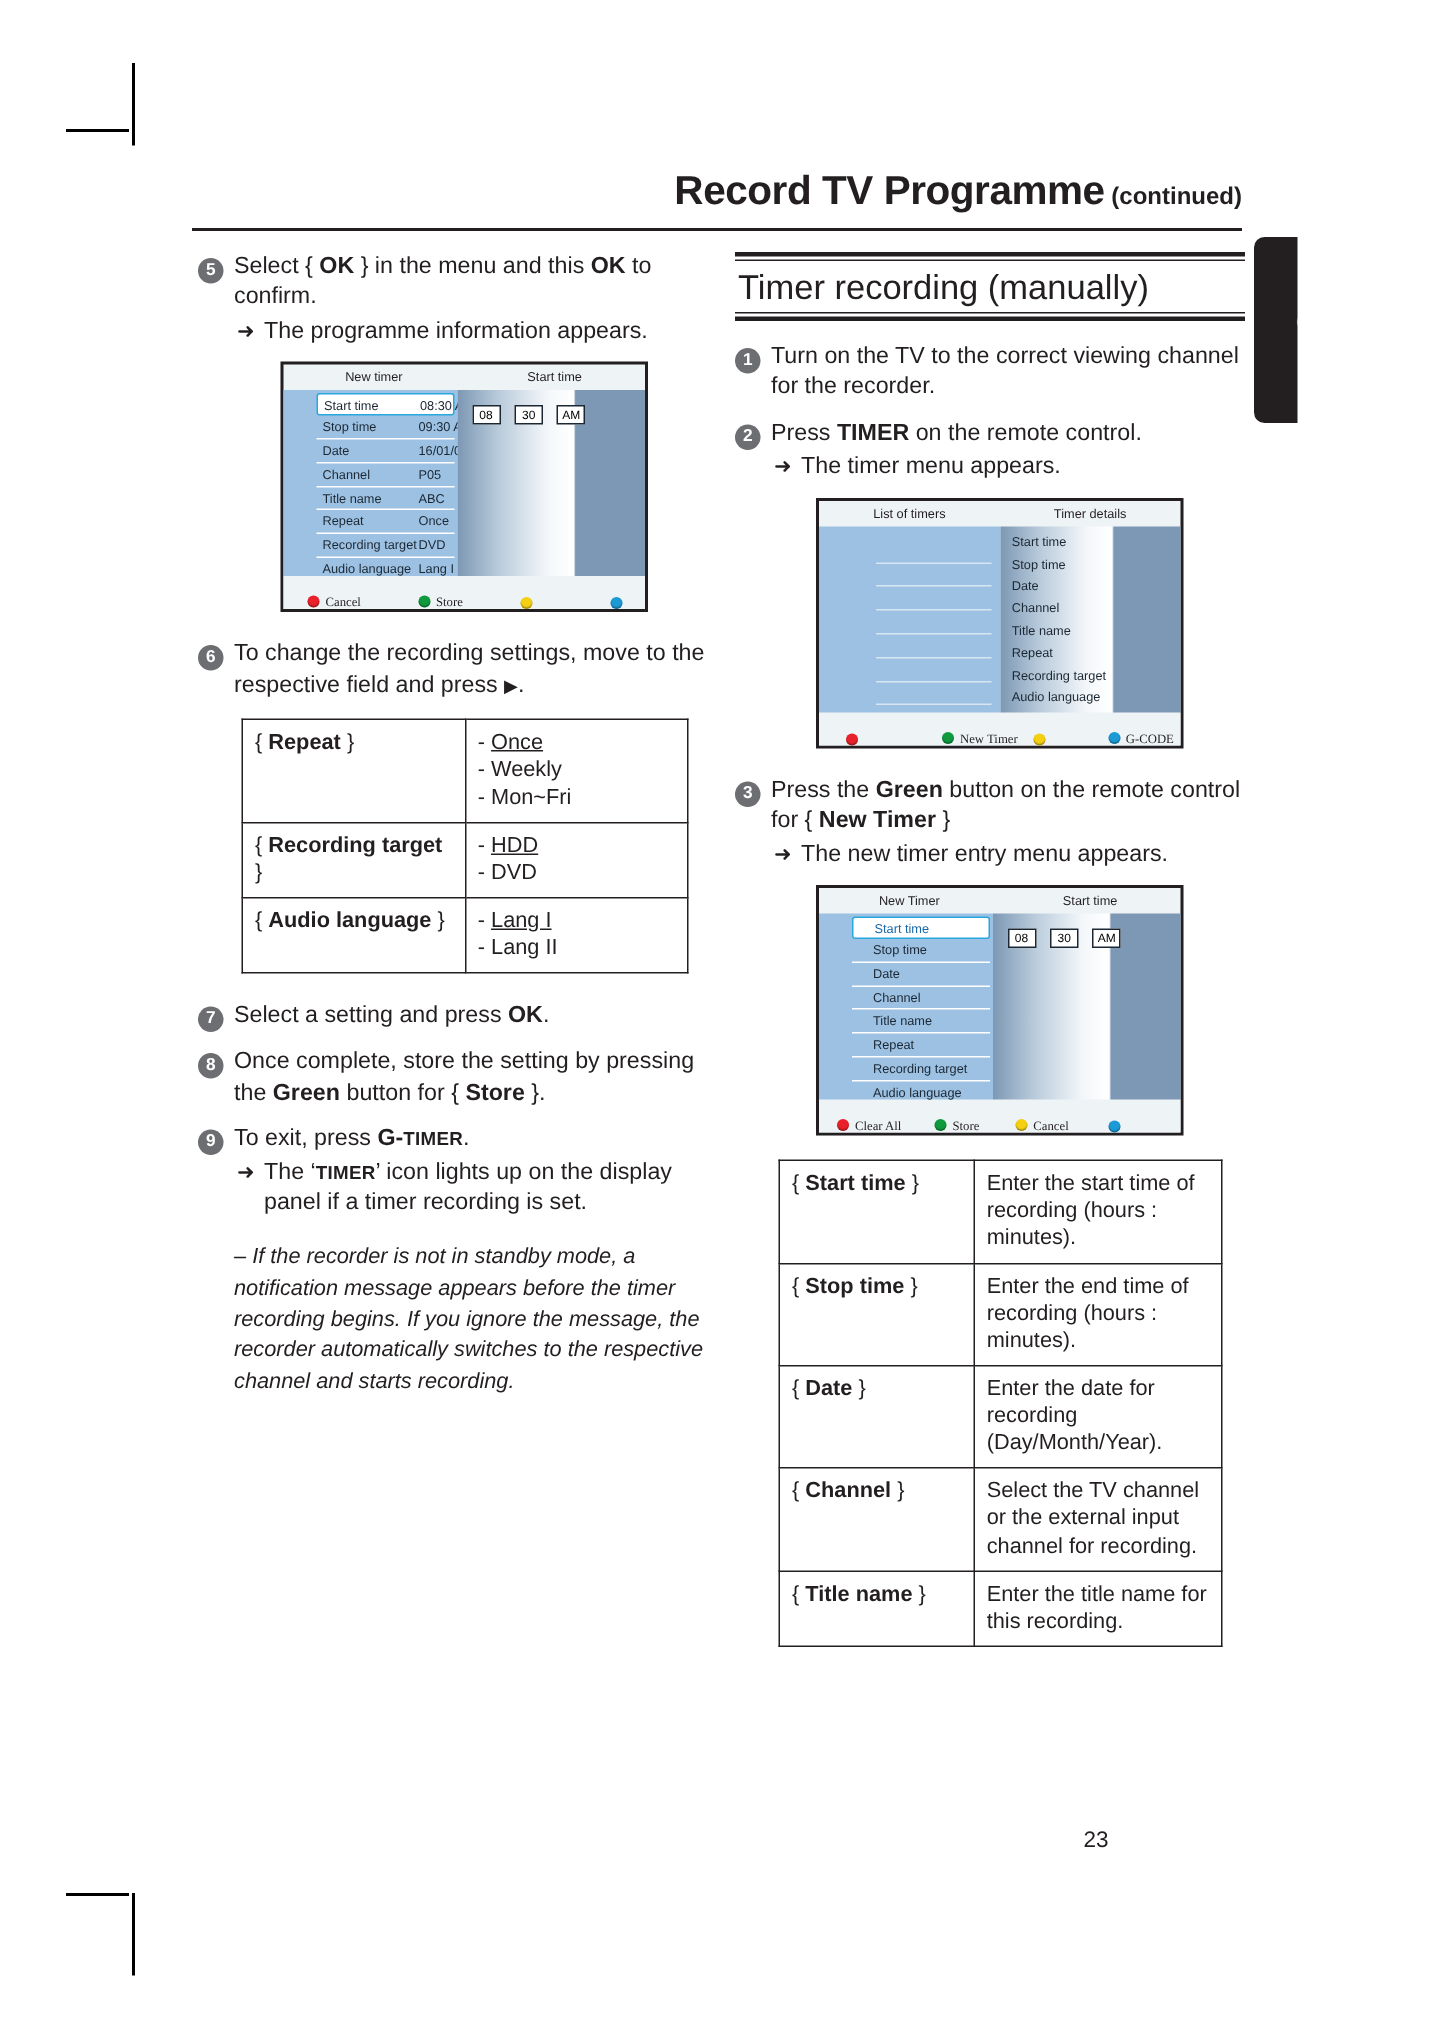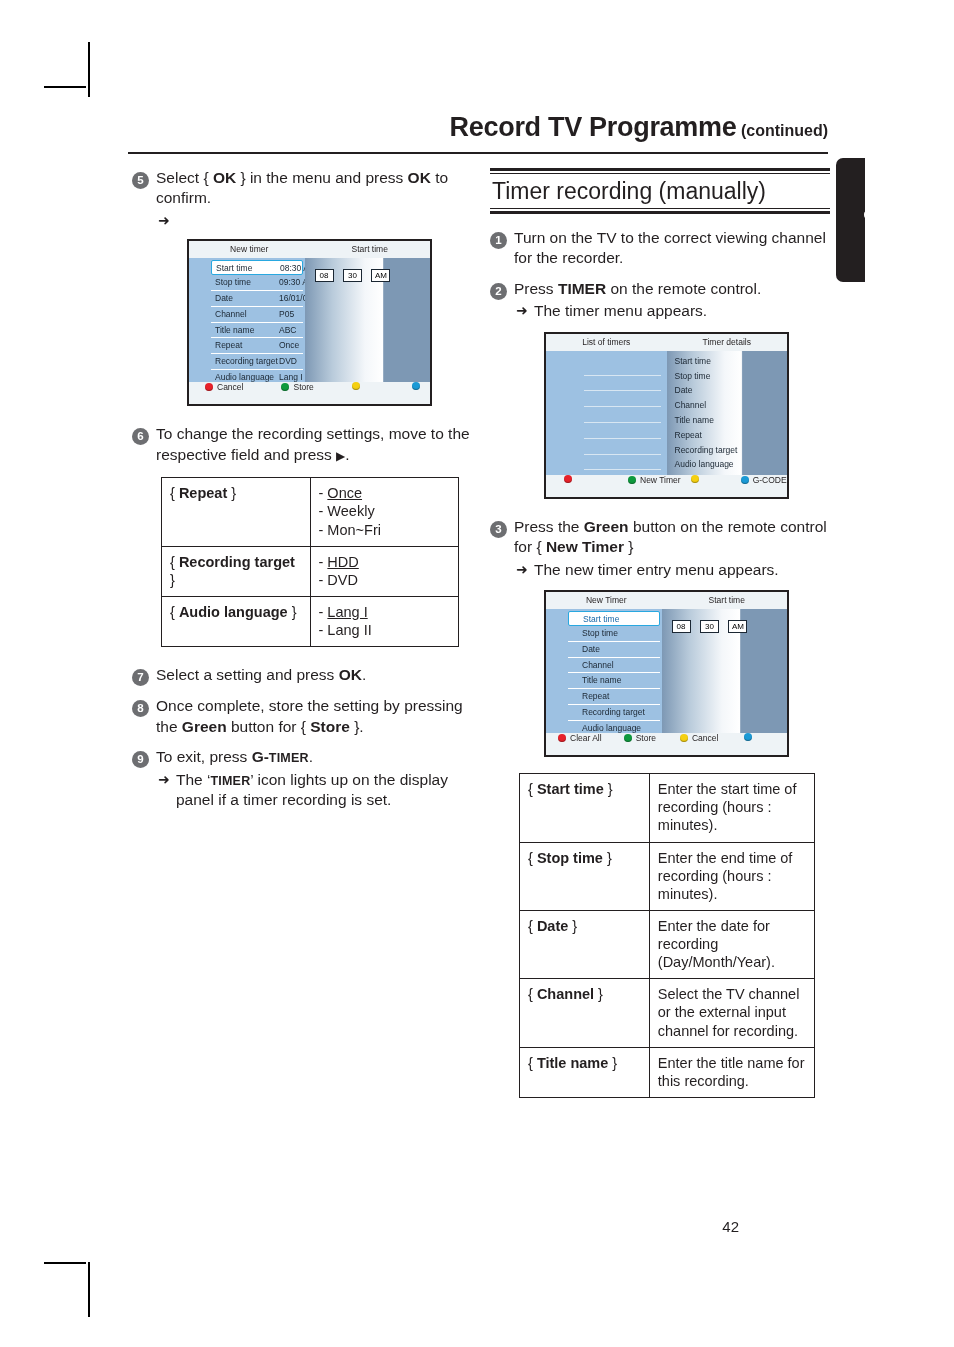--- a/index.html
+++ b/index.html
@@ -71,21 +71,21 @@
           box-sizing:border-box;margin:0 2px 0 22px;padding-left:4px;}
   .tv-row.sel .val{left:68px;}
   .tv-row.selb{background:#ffffff;border:1.5px solid #29a8e0;border-radius:2px;
           box-sizing:border-box;margin:0 2px 0 22px;padding-left:14px;color:#1767a8;}
   .tv-sep{height:1px;background:#ffffff;margin-left:22px;margin-right:2px;}
   .tv-line{height:1px;background:#d8e6f2;margin-left:38px;margin-right:6px;}
   .tv-det{height:14.8px;font-size:8.5px;line-height:14.8px;color:#1b2733;padding-left:8px;}
   .timebox{display:inline-block;border:1.2px solid #1b2733;background:#fff;
       font-size:8px;line-height:11px;padding:0 2px;margin-right:5px;min-width:13px;
       text-align:center;color:#000;}
-  .tv-foot{height:22px;background:#eef3f6;display:flex;align-items:flex-start;}
+  .tv-foot{height:22px;background:#eef3f6;display:flex;align-items:flex-end;font-family:Liberation Serif, serif;}
   .fbtn{display:flex;align-items:center;font-size:8.5px;color:#231f20;}
   .dot{width:8px;height:8px;border-radius:50%;display:inline-block;margin-right:4px;
        box-shadow:inset 0 -1px 1px rgba(0,0,0,.35);}
 
   
   table.t{border-collapse:collapse;font-size:14.5px;}
   table.t td{border:1px solid #231f20;padding:6px 8px 7px 8px;vertical-align:top;
              line-height:1.25;}
   .u{text-decoration:underline;}
 
@@ -116,23 +116,24 @@
 
   <div id="lang-tab">
     <span>English</span>
   </div>
 
   <div class="col" id="col-left">
 
     <div class="step">
       <div class="bullet">5</div>
       <div class="step-body">
-        <span>Select { </span><b>OK</b><span> } in the menu and press </span><b>OK</b><span> to confirm.</span>
+        <span>Select { </span><b>OK</b><span> } in the menu and this </span><b>OK</b><span> to confirm.</span>
         <div class="sub">
           <span class="arrow">➜</span>
+          <span class="sub-txt">The programme information appears.</span>
         </div>
       </div>
     </div>
 
     <div class="tv" style="width:245px;margin:10px 0 0 55px;">
       <div class="tv-head">
         <div class="lbl1">New timer</div>
         <div class="lbl2">Start time</div>
       </div>
       <div class="tv-body" style="height:124px;">
@@ -261,20 +262,21 @@
       <div class="step-body">
         <span>To exit, press </span><b><span style="font-size:15.5px;font-weight:bold;">G-</span><span class="sc">TIMER</span></b><span>.</span>
         <div class="sub">
           <span class="arrow">➜</span>
           <span class="sub-txt"><span>The ‘</span><span class="sc">TIMER</span><span>’ icon lights up on the display panel if a timer recording is set.</span></span>
         </div>
       </div>
     </div>
 
     <div style="margin:16px 0 0 24px;font-style:italic;font-size:14.5px;line-height:1.42;">
+      <div>– If the recorder is not in standby mode, a notification message appears before the timer recording begins.  If you ignore the message, the recorder automatically switches to the respective channel and starts recording.</div>
     </div>
 
   </div>
 
   <div class="col" id="col-right">
 
     <div class="sec-head">
       <div class="sec-rule-top"></div>
       <div class="sec-rule-top2"></div>
       <div class="sec-title">Timer recording (manually)</div>
@@ -440,15 +442,15 @@
         <td>
           { <b>Title name</b> }
         </td>
         <td>Enter the title name for this recording.</td>
       </tr>
     </tbody>
       </table>
 
   </div>
 
-  <div id="pageno">42</div>
+  <div id="pageno">23</div>
 
 </div>
 
 </body></html>

